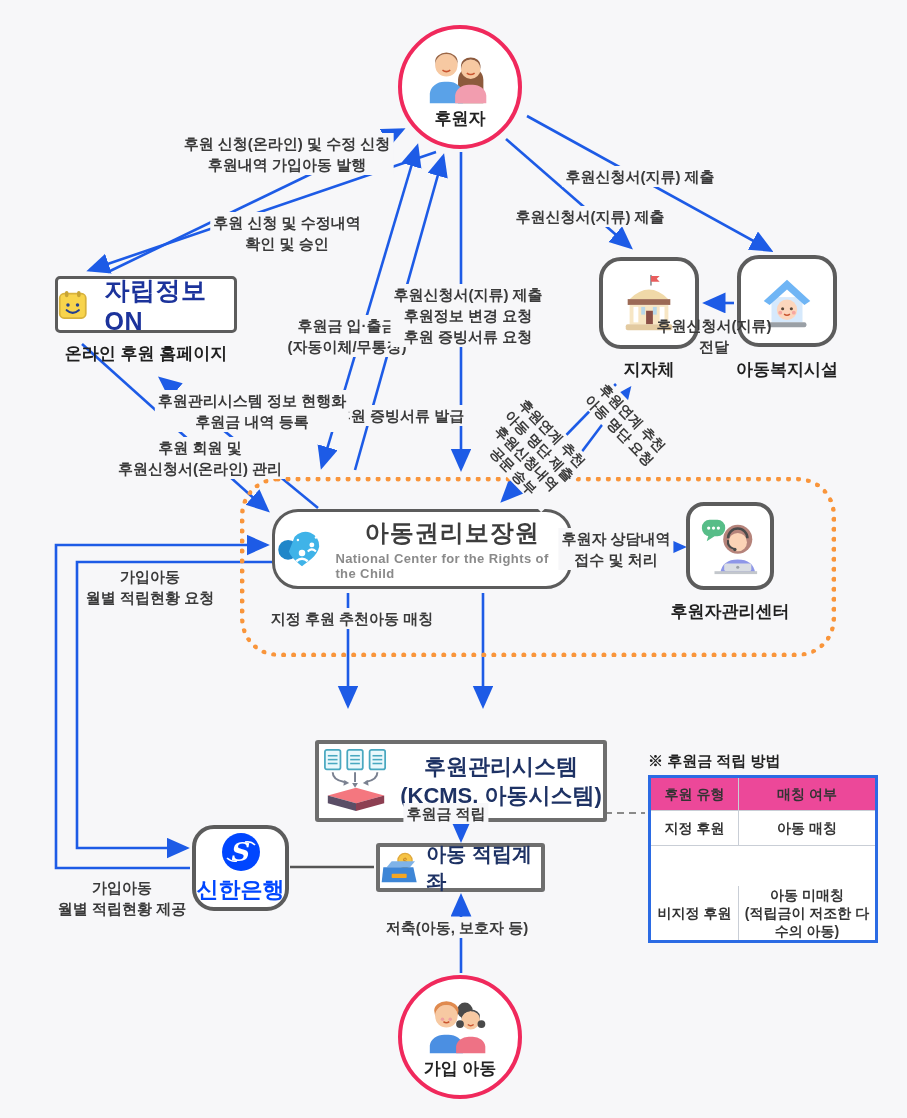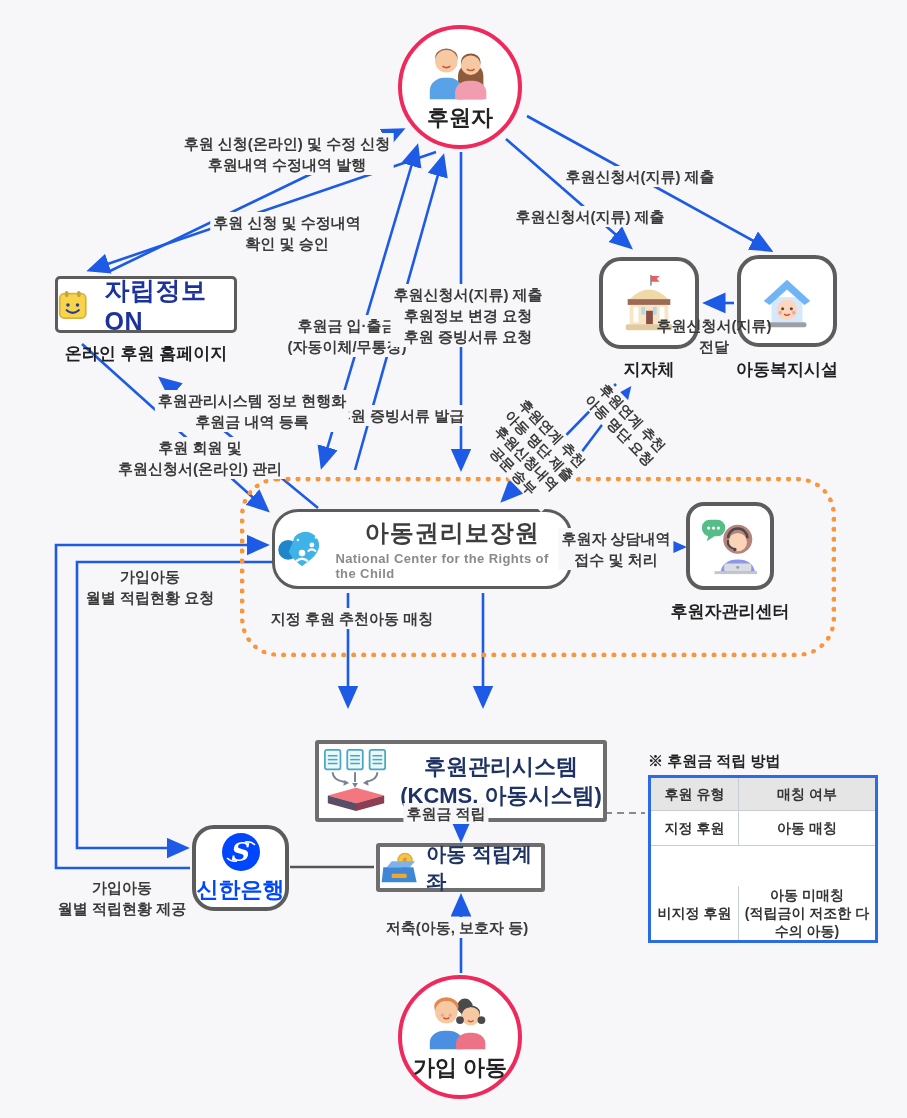--- a/index.html
+++ b/index.html
@@ -4,21 +4,21 @@
 <style>
   html,body{margin:0;padding:0;}
   body{font-family:"Liberation Sans",sans-serif;background:#e9e9ec;}
   #stage{position:relative;width:907px;height:1118px;background:#f7f7f9;overflow:hidden;}
   #wires{position:absolute;left:0;top:0;width:907px;height:1118px;}
 
   
   .abs{position:absolute;box-sizing:border-box;}
   .circle-node{border:4px solid #f0295c;border-radius:50%;background:#fff;
     display:flex;flex-direction:column;align-items:center;justify-content:center;gap:2px;}
-  .circle-node .nlabel{font-size:22px;font-weight:800;color:#222;}
+  .circle-node .nlabel{font-size:17px;font-weight:800;color:#222;}
   .icon-card{border:4px solid #5c5c5c;border-radius:22px;background:#fff;
     display:flex;align-items:center;justify-content:center;}
   .node-caption{position:absolute;transform:translateX(-50%);font-size:17px;font-weight:800;
     color:#1f1f1f;white-space:nowrap;}
   .frame-box{border:3px solid #5c5c5c;background:#fff;display:flex;align-items:center;justify-content:center;gap:8px;}
 
   
   .elabel{position:absolute;transform:translateX(-50%);text-align:center;
     font-size:15px;font-weight:700;color:#3a3a3a;line-height:21px;white-space:nowrap;
     background:#f7f7f9;padding:0 3px;}
@@ -38,21 +38,21 @@
   .shinhan-text{font-size:22px;font-weight:800;color:#0046ff;}
   #orange-zone{left:240px;top:477px;width:596px;height:180px;border:5px dotted #f9953b;border-radius:38px;background:transparent;}
 
   
   #note-title{left:648px;top:752px;font-size:15px;font-weight:800;color:#222;}
   #match-table{left:648px;top:775px;width:230px;border:3px solid #2b6be4;background:#fff;
     display:grid;grid-template-columns:88px 1fr;font-size:14px;font-weight:700;color:#333;}
   #match-table .cell{display:flex;flex-direction:column;align-items:center;justify-content:center;
     padding:5px 3px;border-bottom:1px solid #c9ced6;line-height:18px;text-align:center;}
   #match-table .cell.cL{border-right:1px solid #c9ced6;}
-  #match-table .head{background:#e5e5e5;}
+  #match-table .head{background:#ec4899;}
   #match-table .last{border-bottom:none;margin-top:40px;}
 </style>
 </head>
 <body>
 
 <div id="stage">
 
   <svg id="wires" viewBox="0 0 907 1118">
     <defs>
       <marker id="arw" markerWidth="10" markerHeight="10" refX="7.5" refY="4" orient="auto-start-reverse">
@@ -270,21 +270,21 @@
       <circle cx="20" cy="23" r="1.8" fill="#f0a0a0"></circle>
       <circle cx="28" cy="23" r="1.8" fill="#f0a0a0"></circle>
       <path d="M21 25.5 q3 2.5 6 0" stroke="#c9542f" stroke-width="1.5" fill="none"></path>
       <path d="M46 28.5 q3 2.5 6 0" stroke="#c9542f" stroke-width="1.5" fill="none"></path>
     </svg>
     <div class="nlabel">가입 아동</div>
   </div>
 
   <div class="elabel" style="left:287px;top:133px;">
     <div>후원 신청(온라인) 및 수정 신청</div>
-      <div>후원내역 수정내역 발행</div>
+      <div>후원내역 가입아동 발행</div>
   </div>
   <div class="elabel" style="left:287px;top:212px;">
     <div>후원 신청 및 수정내역</div>
       <div>확인 및 승인</div>
   </div>
   <div class="elabel" style="left:347px;top:315px;">
     <div>후원금 입·출금</div>
       <div>(자동이체/무통장)</div>
   </div>
   <div class="elabel" style="left:400px;top:405px;">

